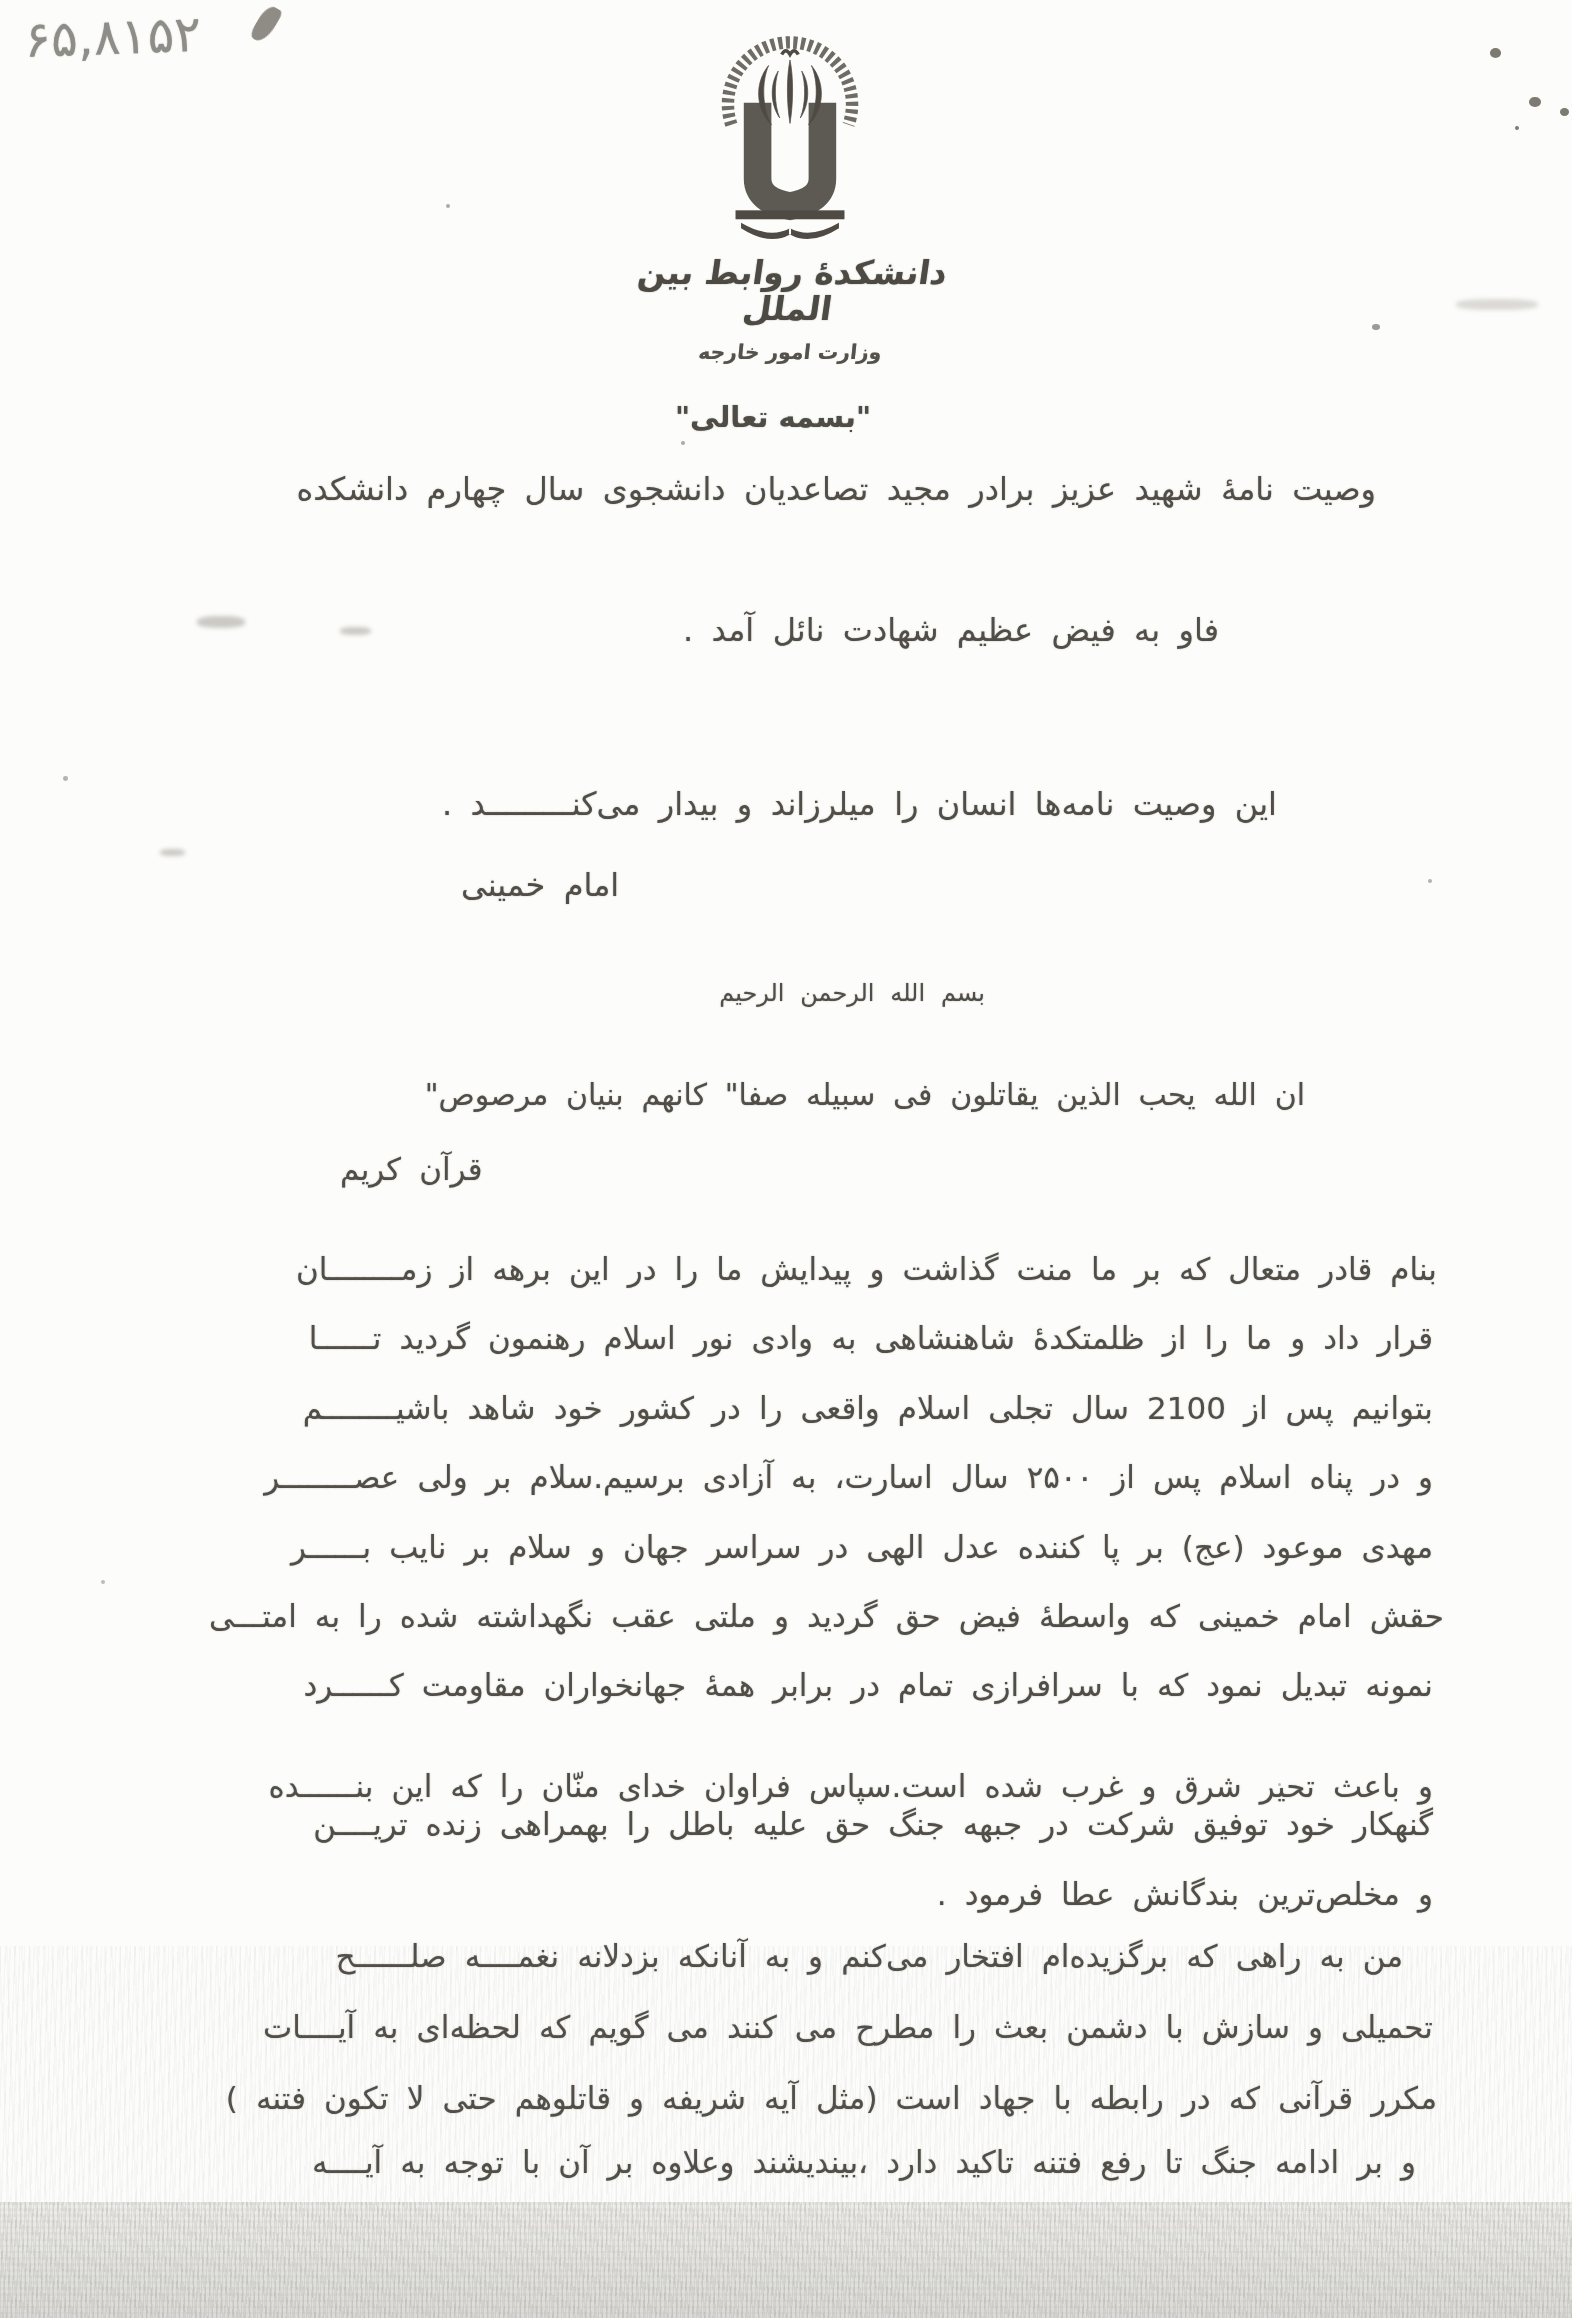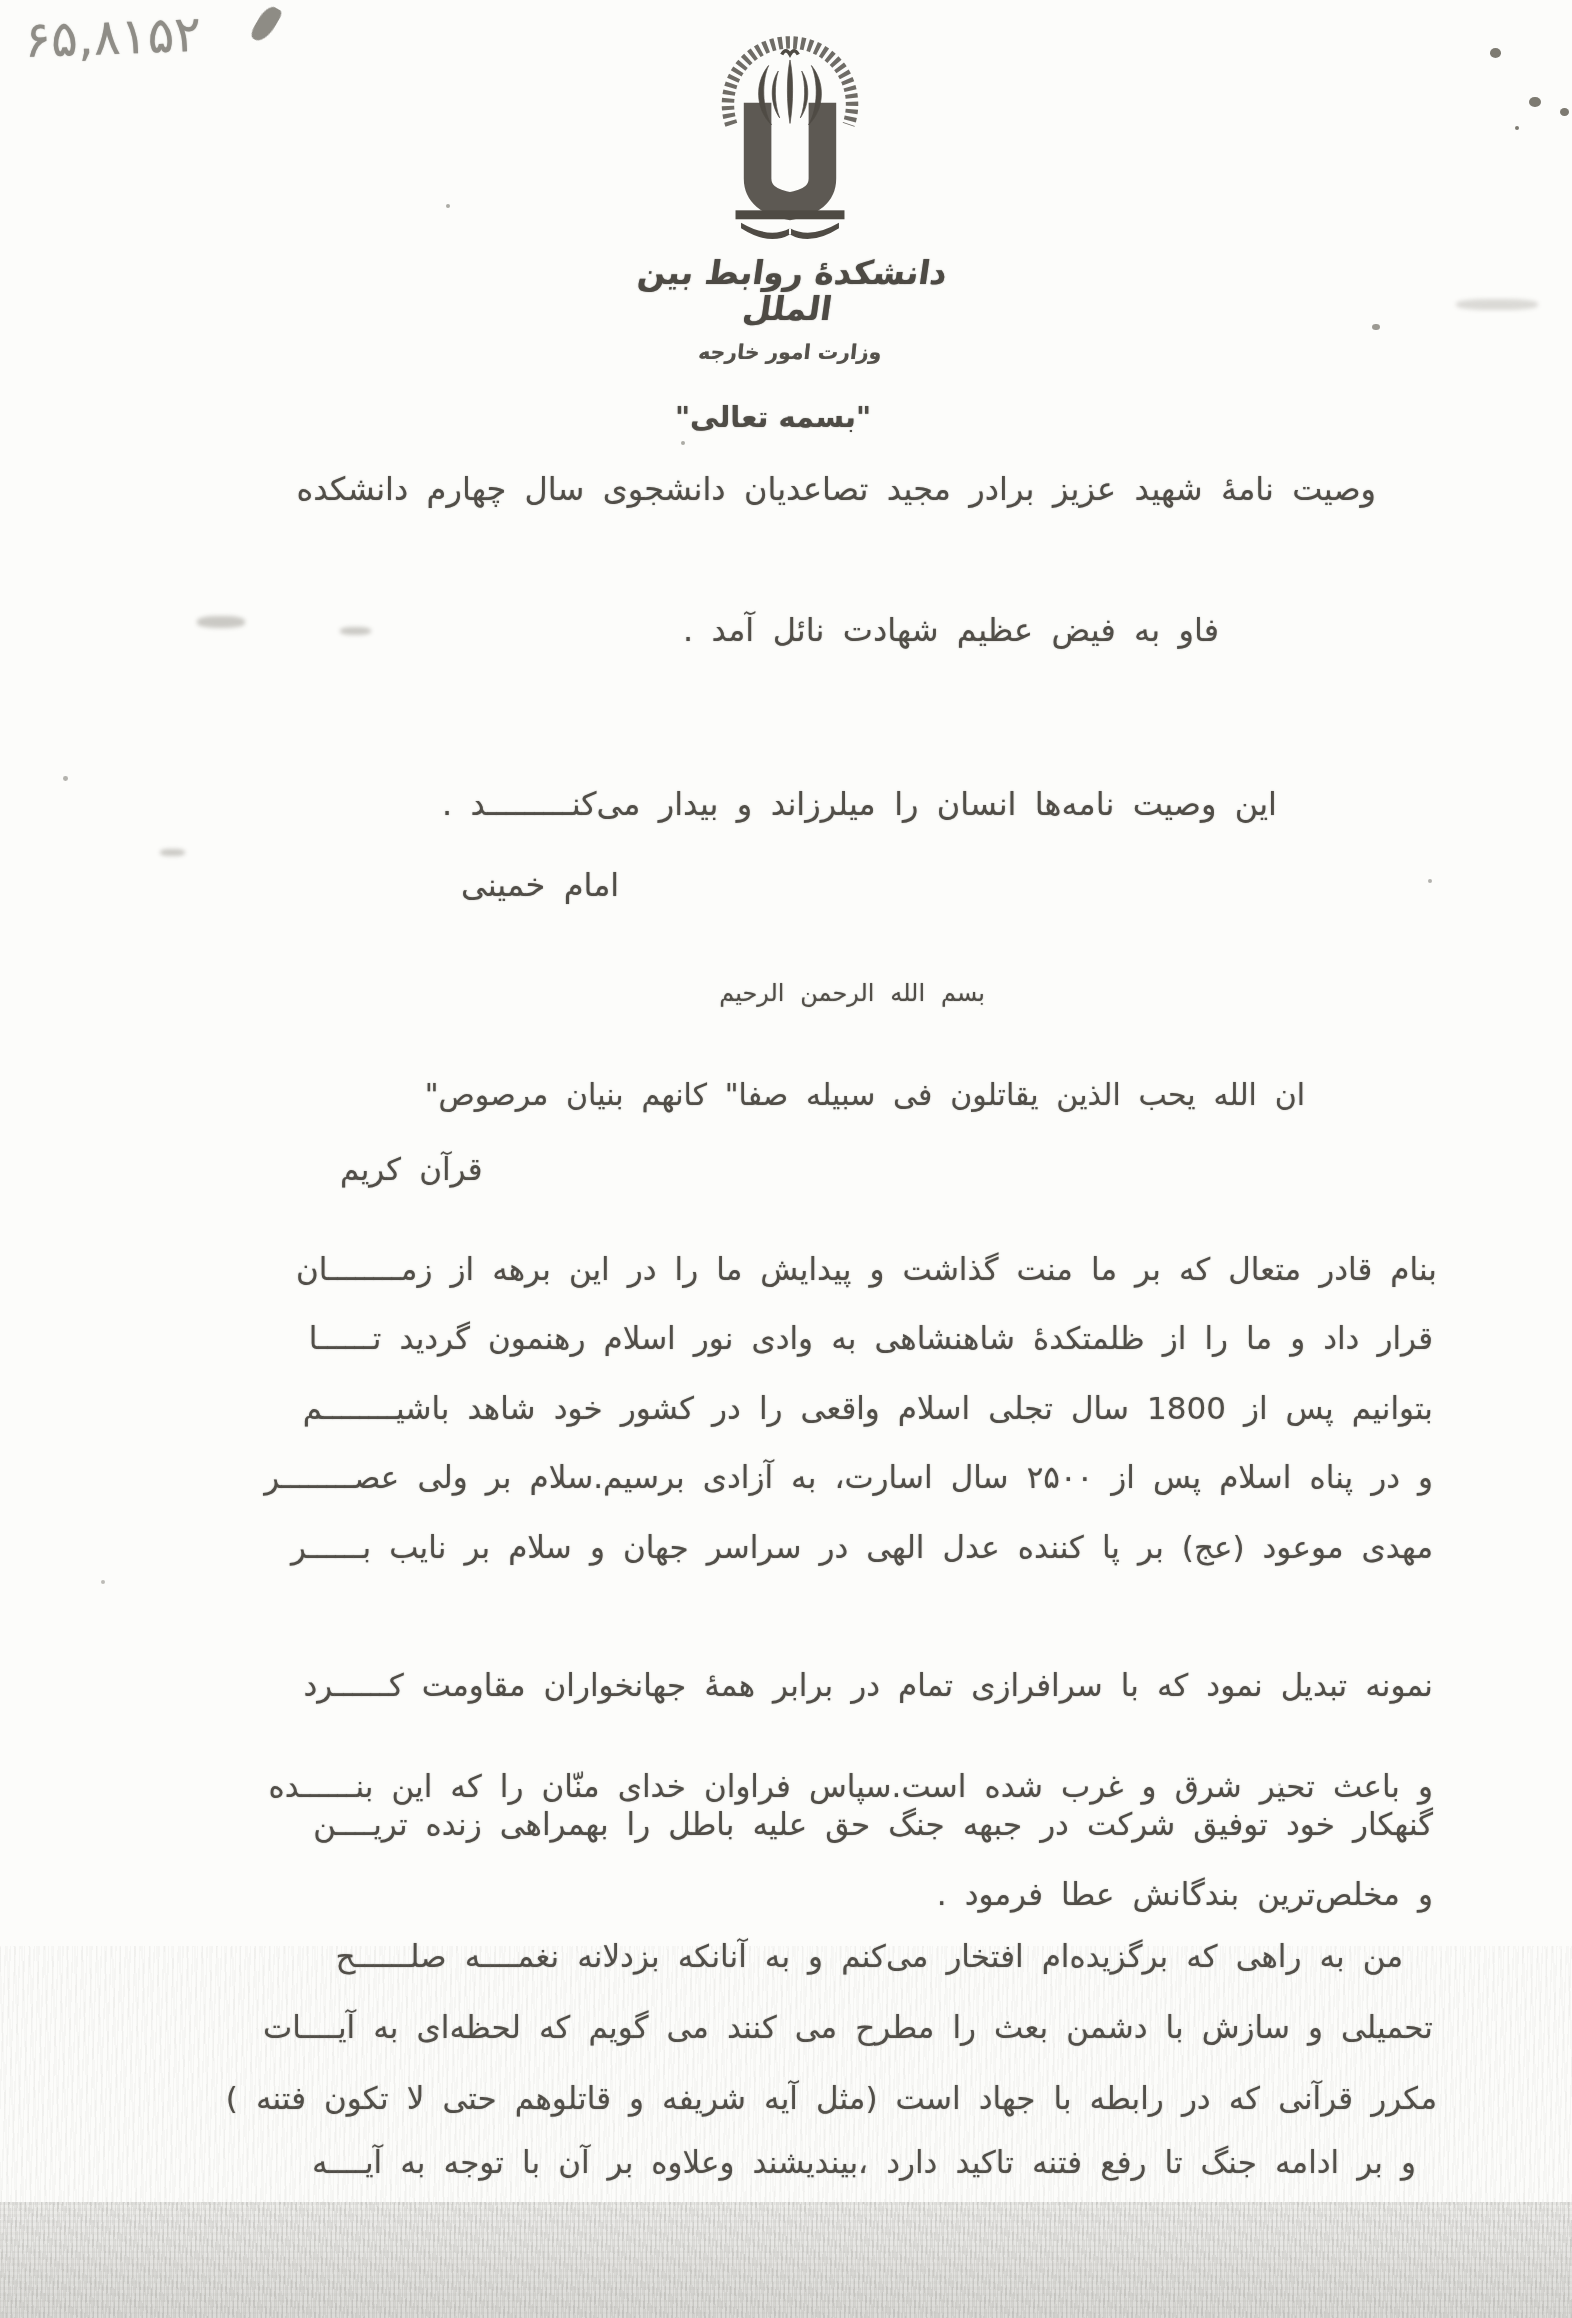--- a/index.html
+++ b/index.html
@@ -114,23 +114,24 @@
   <div class="txt" style="top:785px;right:296px;font-size:32px;">این وصیت نامه‌ها انسان را میلرزاند و بیدار می‌کنـــــــــد .</div>
   <div class="txt" style="top:866px;left:461px;font-size:32px;">امام خمینی</div>
 
   <div class="txt" style="top:979px;right:588px;font-size:24px;">بسم الله الرحمن الرحیم</div>
 
   <div class="txt" style="top:1077px;right:268px;font-size:30px;">ان الله یحب الذین یقاتلون فی سبیله صفا" کانهم بنیان مرصوص"</div>
   <div class="txt" style="top:1151px;left:340px;font-size:31px;text-align:right;">قرآن کریم</div>
 
   <div class="txt" style="top:1251px;right:136px;">بنام قادر متعال که بر ما منت گذاشت و پیدایش ما را در این برهه از زمــــــــان</div>
   <div class="txt" style="top:1320px;right:140px;">قرار داد و ما را از ظلمتکدهٔ شاهنشاهی به وادی نور اسلام رهنمون گردید تــــــا</div>
-  <div class="txt" style="top:1390px;right:140px;">بتوانیم پس از 1800 سال تجلی اسلام واقعی را در کشور خود شاهد باشیــــــــم</div>
+  <div class="txt" style="top:1390px;right:140px;">بتوانیم پس از 2100 سال تجلی اسلام واقعی را در کشور خود شاهد باشیــــــــم</div>
   <div class="txt" style="top:1459px;right:140px;">و در پناه اسلام پس از ۲۵۰۰ سال اسارت، به آزادی برسیم.سلام بر ولی عصــــــــر</div>
   <div class="txt" style="top:1529px;right:140px;">مهدی موعود (عج) بر پا کننده عدل الهی در سراسر جهان و سلام بر نایب بــــــر</div>
+  <div class="txt" style="top:1598px;right:129px;">حقش امام خمینی که واسطهٔ فیض حق گردید و ملتی عقب نگهداشته شده را به امتـــی</div>
   <div class="txt" style="top:1667px;right:140px;">نمونه تبدیل نمود که با سرافرازی تمام در برابر همهٔ جهانخواران مقاومت کــــــرد</div>
   <div class="txt" style="top:1768px;right:140px;">و باعث تحیر شرق و غرب شده است.سپاس فراوان خدای منّان را که این بنــــــده</div>
   <div class="txt" style="top:1806px;right:140px;">گنهکار خود توفیق شرکت در جبهه جنگ حق علیه باطل را بهمراهی زنده تریــــن</div>
   <div class="txt" style="top:1876px;right:140px;">و مخلص‌ترین بندگانش عطا فرمود .</div>
 
   <div class="txt" style="top:1938px;right:170px;">من به راهی که برگزیده‌ام افتخار می‌کنم و به آنانکه بزدلانه نغمــــه صلــــــح</div>
   <div class="txt" style="top:2009px;right:140px;">تحمیلی و سازش با دشمن بعث را مطرح می کنند می گویم که لحظه‌ای به آیــــات</div>
   <div class="txt" style="top:2080px;right:136px;">مکرر قرآنی که در رابطه با جهاد است (مثل آیه شریفه و قاتلوهم حتی لا تکون فتنه )</div>
   <div class="txt" style="top:2144px;right:157px;">و بر ادامه جنگ تا رفع فتنه تاکید دارد ،بیندیشند وعلاوه بر آن با توجه به آیــــه</div>
 

